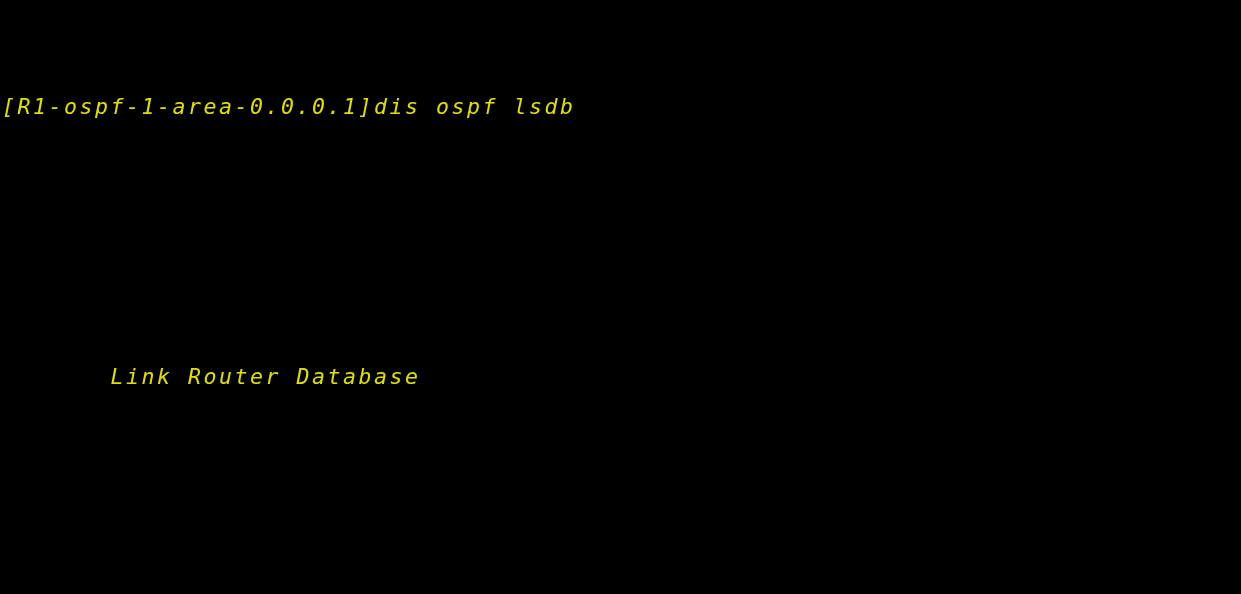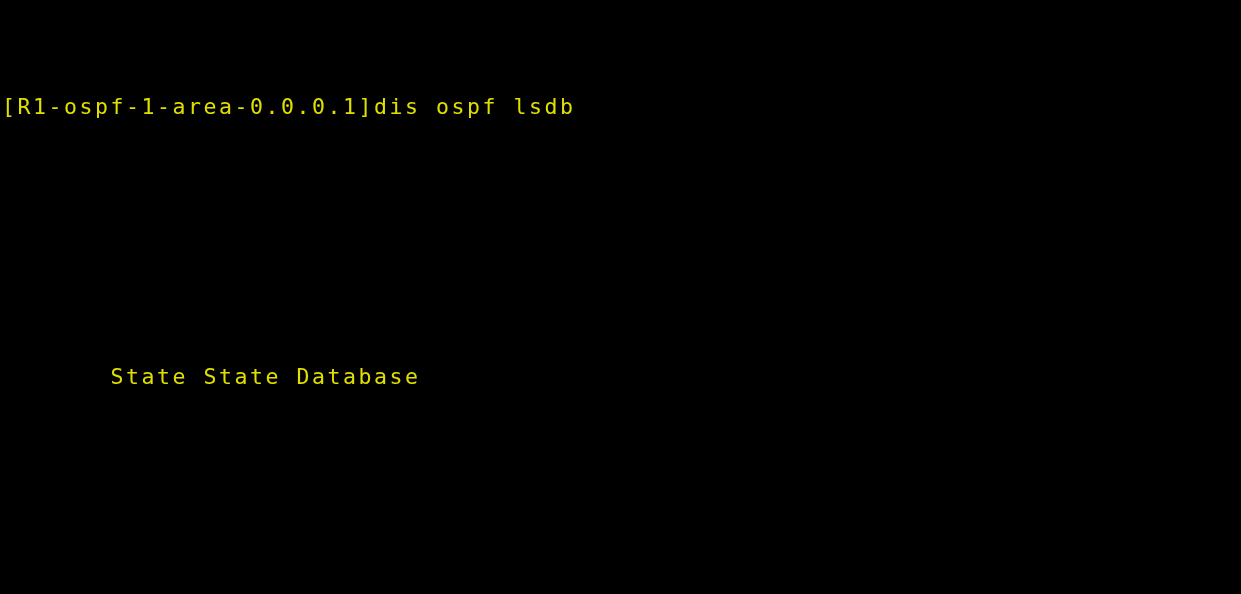--- a/index.html
+++ b/index.html
@@ -32,29 +32,29 @@
     white-space: pre;
     color: #e0e000;
   }
   .blank {
     height: 30px;
   }
 </style>
 </head>
 <body>
 
-<div id="terminal" style="letter-spacing: 2.556px;">
+<div id="terminal" style="letter-spacing: 2.556px; font-style: italic;">
   <div class="screen">
 
     <div class="line">[R1-ospf-1-area-0.0.0.1]dis ospf lsdb</div>
 
     <div class="line blank"></div>
 
 
-    <div class="line">       State State Database</div>
+    <div class="line">       Link Router Database</div>
 
     <div class="line blank"></div>
 
     
 
     
 
     
 
     

